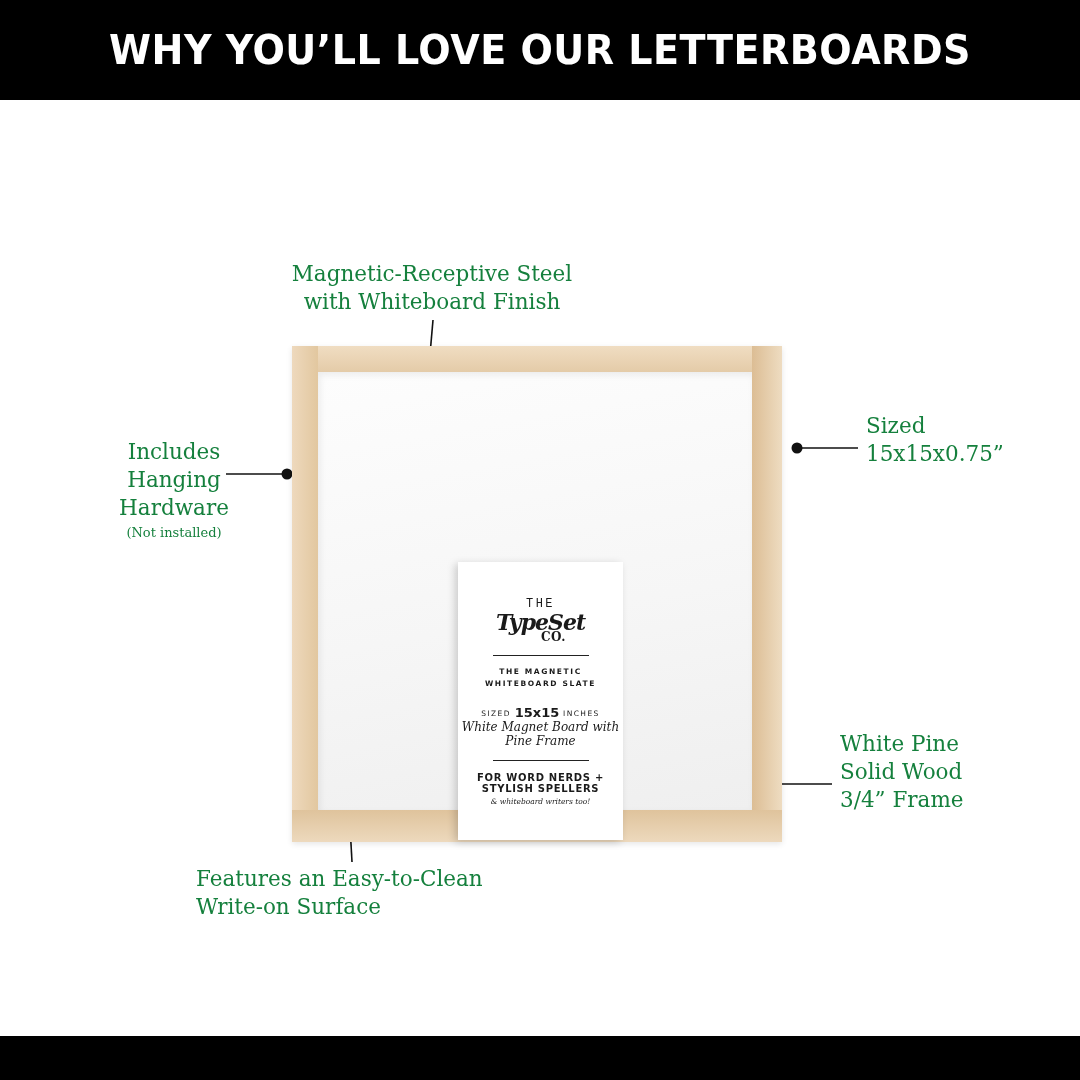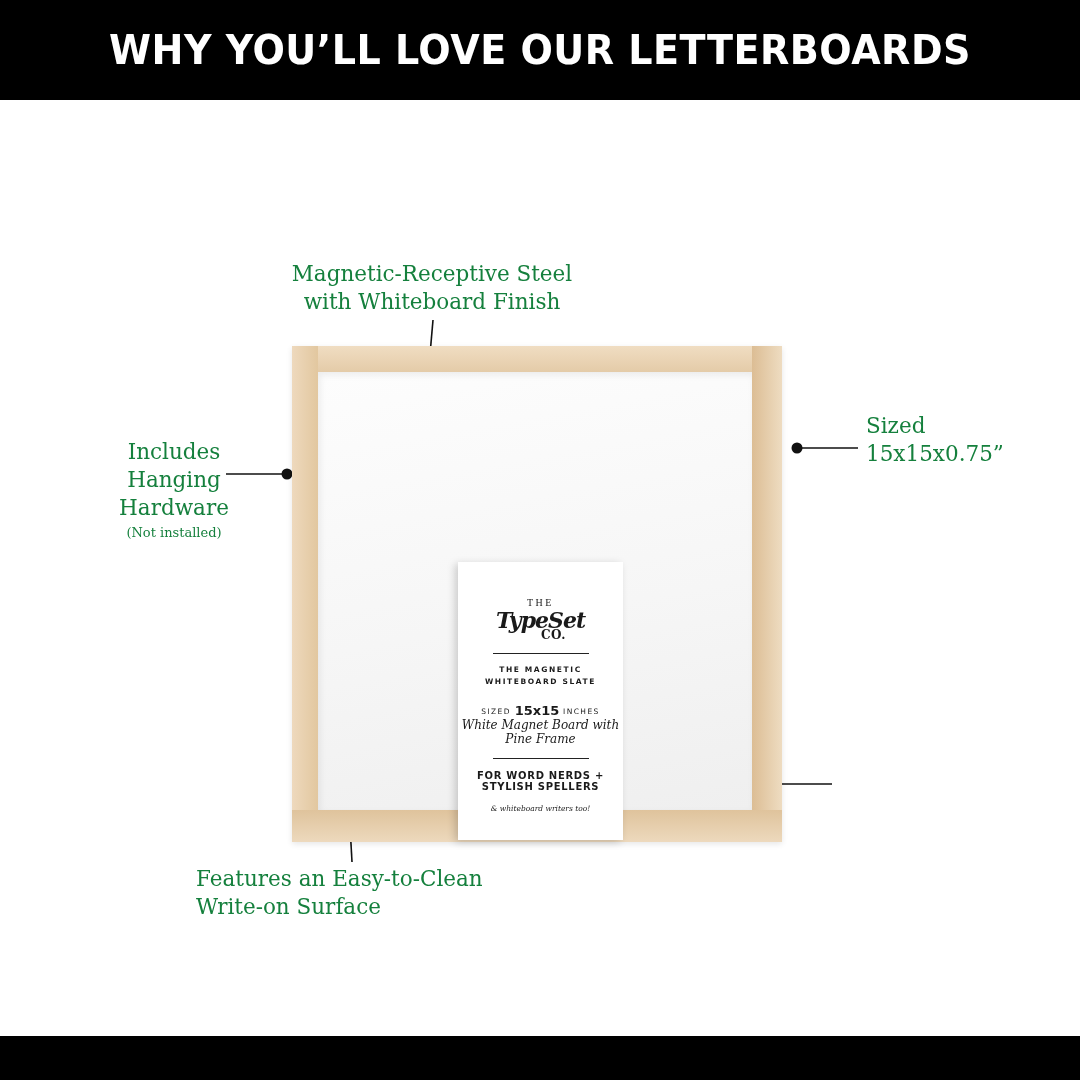--- a/index.html
+++ b/index.html
@@ -100,22 +100,22 @@
     box-shadow: -3px 2px 8px rgba(0,0,0,0.18);
     text-align: center;
     color: #1a1a1a;
   }
   .insert-logo {
     margin-top: 36px;
     font-family: "DejaVu Serif", serif;
     line-height: 1;
   }
   .logo-the {
-    font-family: Liberation Serif, serif;
-    font-size: 10px;
+    font-family: Liberation Mono, monospace;
+    font-size: 12px;
     letter-spacing: 2.5px;
     display: block;
   }
   .logo-script {
     display: block;
     font-family: "DejaVu Serif", serif;
     font-style: italic;
     font-weight: bold;
     font-size: 22px;
     letter-spacing: -1px;
@@ -169,21 +169,21 @@
   .insert-tagline {
     font-family: "DejaVu Sans", sans-serif;
     font-size: 10px;
     font-weight: bold;
     letter-spacing: 0.7px;
   }
   .insert-tagline2 {
     font-family: "DejaVu Serif", serif;
     font-size: 7.5px;
     font-style: italic;
-    margin-top: 12px;
+    margin-top: 3px;
   }
 
   
   .callout {
     position: absolute;
     font-family: "DejaVu Serif", serif;
     font-size: 21.5px;
     line-height: 1.30;
     color: #15803d;
     white-space: pre-line;
@@ -267,18 +267,21 @@
   <div class="callout c-left">
     <span style="white-space:pre-line">Includes
 Hanging
 Hardware</span>
     <span class="sub">(Not installed)</span>
   </div>
 
   <div class="callout c-right">Sized
 15x15x0.75”</div>
 
+  <div class="callout c-rightlow">White Pine
+Solid Wood
+3/4” Frame</div>
 
   <div class="callout c-bottom">Features an Easy-to-Clean
 Write-on Surface</div>
 </div>
 
 <div class="bar bar-bottom"></div>
 
 </body></html>

